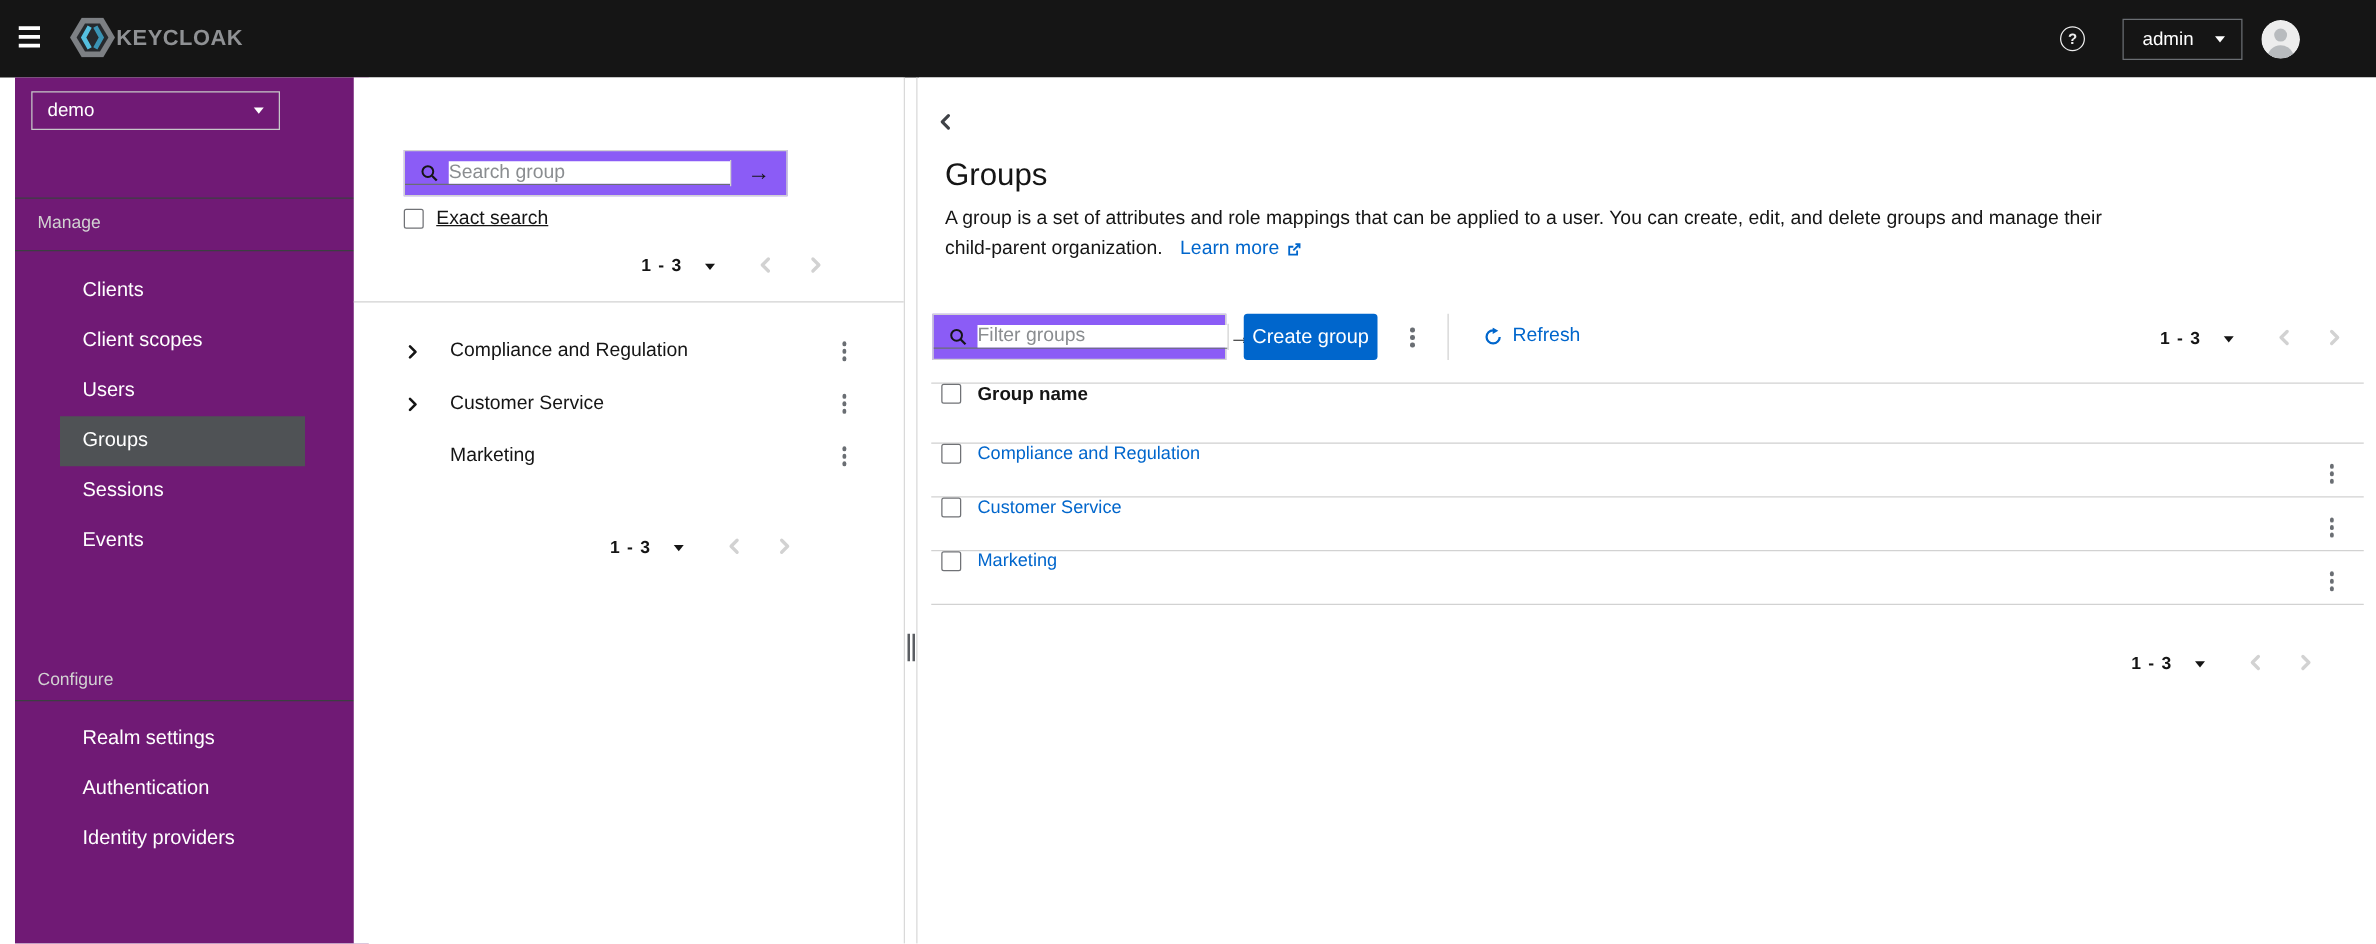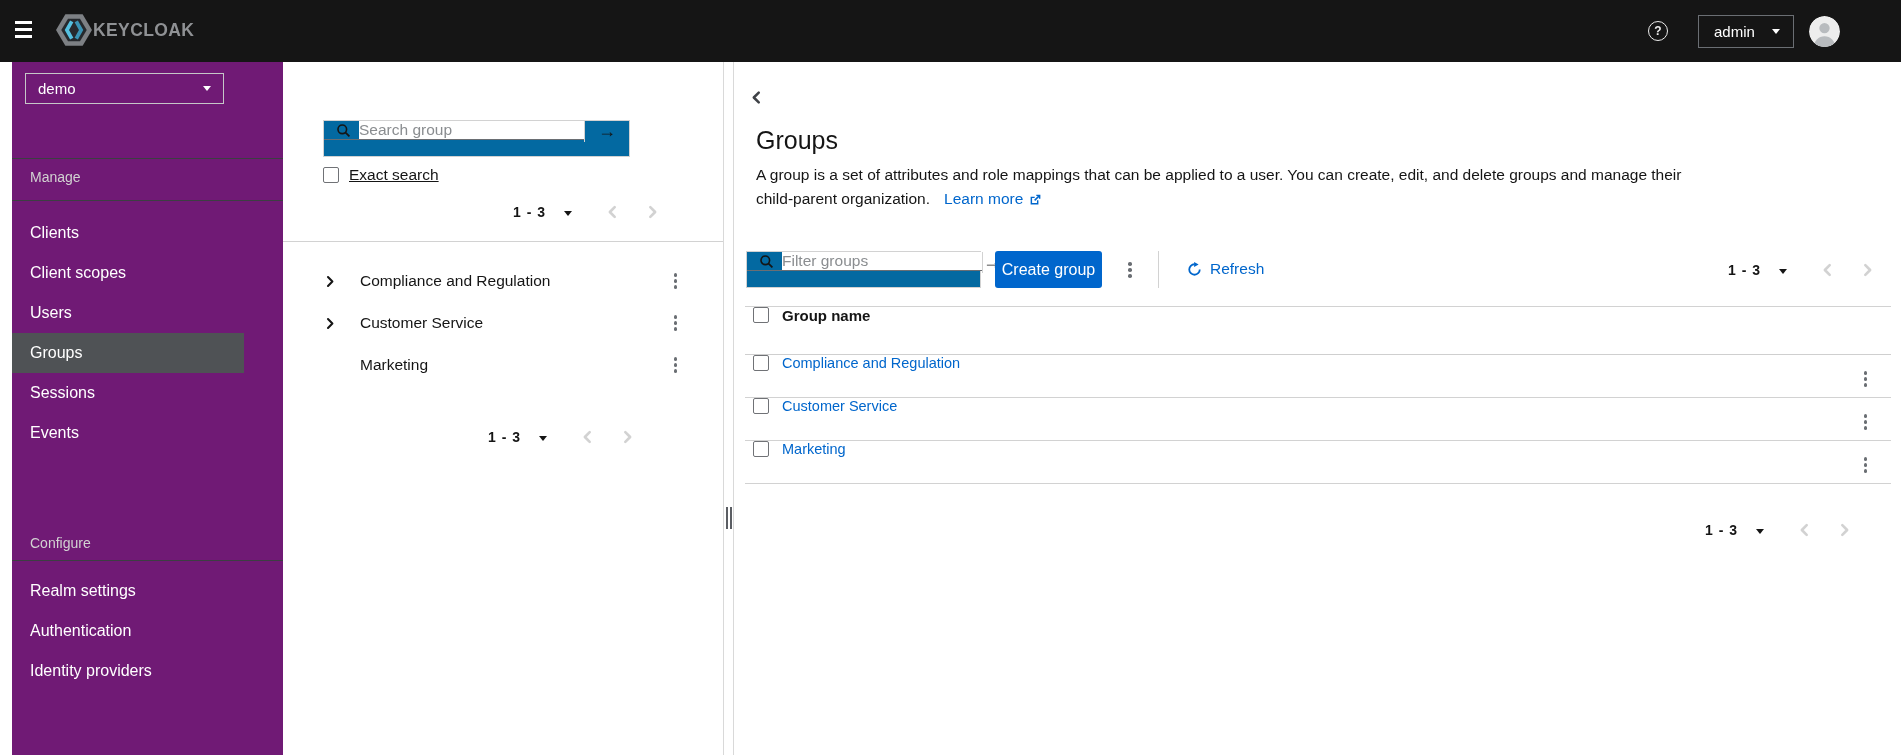--- a/index.html
+++ b/index.html
@@ -24,33 +24,33 @@
   .caret { width:0; height:0; border-left:4.5px solid transparent; border-right:4.5px solid transparent; border-top:5.5px solid #151515; display:inline-block; }
   .caret.light { border-top-color:#fff; }
 
   
   .sidebar { position:absolute; left:12px; top:62px; width:283px; height:693px; background:#701a75; }
   .realm-selector { position:absolute; left:13px; top:11px; width:199px; height:31px; background:none; border:1px solid #c6c7c8;
                     color:#fff; font-size:15px; display:flex; align-items:center; justify-content:space-between; padding:0 12px; cursor:pointer;
                     font-family:"Liberation Sans", sans-serif; }
   .nav-divider { position:absolute; left:0; width:283px; height:1px; background:#3c3f42; }
   .nav-section-title { position:absolute; left:18px; font-size:14px; color:#d2d2d2; }
-  .nav-list { position:absolute; left:0; width:232px; list-style:none; }
+  .nav-list { position:absolute; left:0; width:232px; list-style:none;padding-left:36px; }
   .nav-item { height:40px; line-height:40px; padding-left:18px; color:#fff; font-size:16px; cursor:pointer; }
   .nav-item.selected { background:#4f5255; }
 
   
   .vline { position:absolute; top:62px; width:1px; height:693px; background:#d9d9d9; }
   .grip { position:absolute; left:723px; top:507px; width:11px; height:24px; display:flex; justify-content:center; gap:2px; cursor:col-resize; }
   .grip i { display:block; width:2px; height:22px; background:#5b5e63; }
 
   
   .tree-panel { position:absolute; left:283px; top:62px; width:440px; height:693px; background:#fff; }
 
-  .search-control { position:absolute; display:flex; align-items:flex-start; border:1px solid #d2d2d2; background:#0369a1; }
+  .search-control { position:absolute; display:flex; align-items:center; border:1px solid #d2d2d2; background:#8b5cf6; }
   .search-control .in-wrap { flex:1; display:flex; align-items:center; border-bottom:1px solid #6a6e73; padding-left:12px; }
   .search-control input { border:none; outline:none; flex:1; font-size:15.5px; color:#151515; margin-left:8px; min-width:0;
                           font-family:"Liberation Sans", sans-serif; }
   .search-control input::placeholder { color:#8a8d90; }
   .search-control .go-btn { width:45px; background:none; border:none; border-left:1px solid #d2d2d2; font-size:18px; color:#151515; cursor:pointer; }
   .sg { left:40px; top:58px; width:307px; height:37px; }
   .fg { left:11px; top:189px; width:235px; height:37px; }
   .fg .go-btn { width:33px; }
 
   .checkbox { display:inline-block; width:16px; height:16px; border:1.5px solid #707276; border-radius:2px; background:#fff; cursor:pointer; flex:none; }

